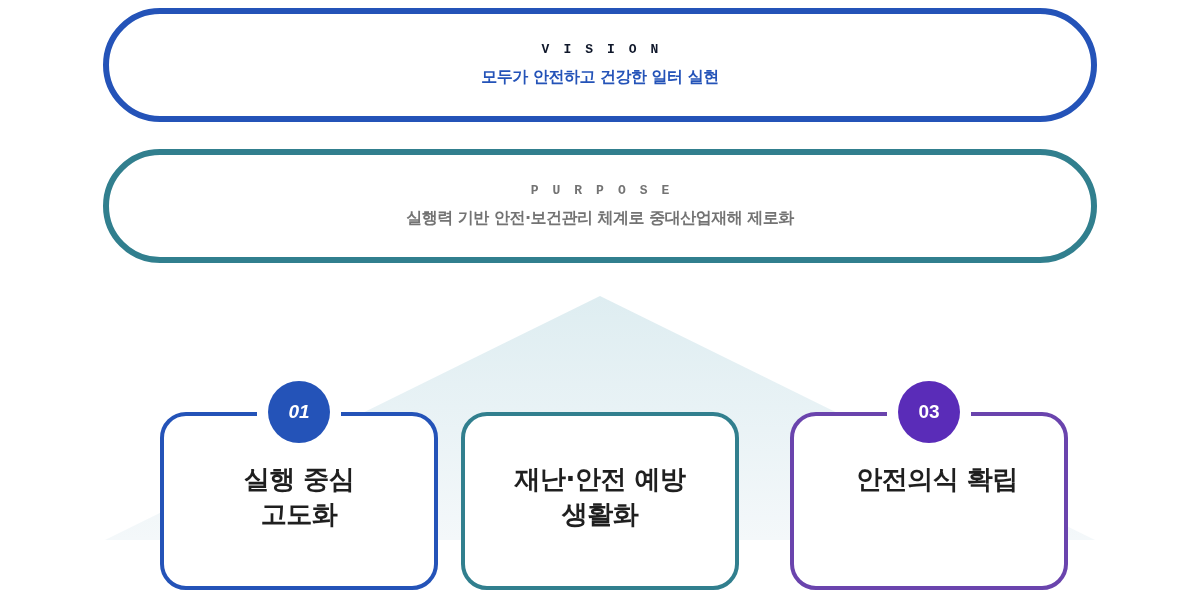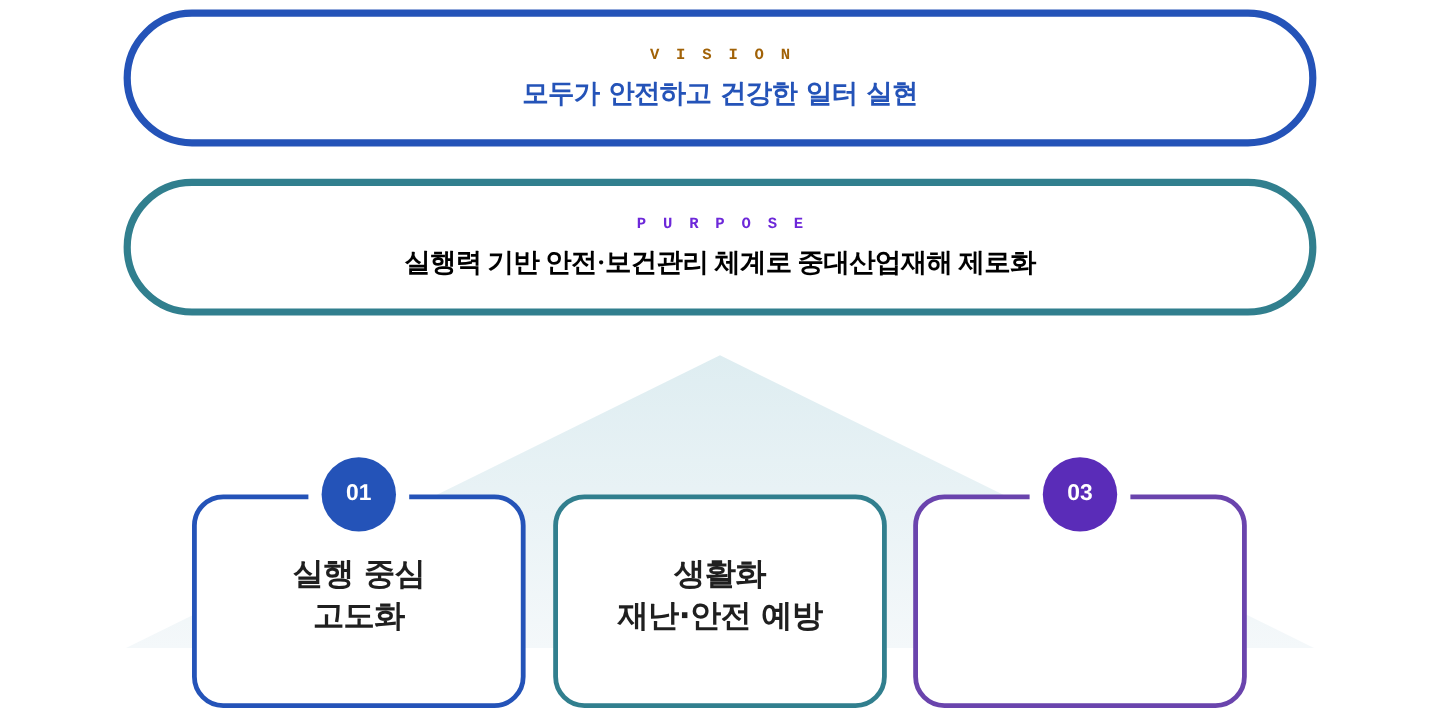--- a/index.html
+++ b/index.html
@@ -12,50 +12,50 @@
     position: absolute; left: 103px; width: 994px; height: 114px;
     border-radius: 58px; box-sizing: border-box; background: #fff;
     display: flex; flex-direction: column; align-items: center; justify-content: center;
   }
   .pill.vision { top: 8px; border: 6px solid #2453b8; }
   .pill.purpose { top: 149px; border: 6px solid #317f8e; }
   .pill-label {
     font-family: "Liberation Mono", monospace; font-size: 13px; font-weight: bold;
     letter-spacing: 14px; margin-right: -14px; margin-bottom: 10px;
   }
-  .vision .pill-label { color: #a16207; }
-  .purpose .pill-label { color: #6d28d9; text-align: center; }
-  .pill-text { font-size: 22px; font-weight: bold; letter-spacing: -0.5px; }
+  .vision .pill-label { color: #0f172a; }
+  .purpose .pill-label { color: #737373; text-align: center; }
+  .pill-text { font-size: 16px; font-weight: bold; letter-spacing: -0.5px; }
   .vision .pill-text { color: #2453b8; }
-  .purpose .pill-text { color: #000000; font-family: Liberation Serif, serif; }
+  .purpose .pill-text { color: #737373; }
 
   .triangle {
     position: absolute; left: 0; top: 0; width: 1200px; height: 600px; pointer-events: none;
   }
 
   .card {
     position: absolute; top: 412px; width: 278px; height: 178px;
     box-sizing: border-box; border-radius: 26px; background: #fff;
     border: 4px solid; display: flex; align-items: flex-start; justify-content: center;
   }
   .card.c1 { left: 160px; border-color: #2453b8; }
   .card.c2 { left: 461px; border-color: #317f8e; }
-  .card.c3 { left: 761px; border-color: #6a44ad; padding-left: 16px; }
+  .card.c3 { left: 790px; border-color: #6a44ad; padding-left: 16px; }
   .badge-wrap {
     position: absolute; top: -36px; left: 50%; transform: translateX(-50%);
     width: 84px; height: 64px; background: #fff; display: flex; align-items: center; justify-content: center;
   }
   .c2 .badge-wrap { height: 76px; top: -44px; border-radius: 42px 42px 0 0; }
   .badge {
     width: 62px; height: 62px; border-radius: 50%; color: #fff;
     font-family: "Liberation Sans", sans-serif; font-weight: bold; font-size: 19px;
     display: flex; align-items: center; justify-content: center;
   }
   .c2 .badge { margin-top: 8px; }
-  .c1 .badge { background: #2453b8; }
+  .c1 .badge { background: #2453b8; font-style: italic; }
   .c2 .badge { background: #317f8e; }
   .c3 .badge { background: #5a2cb8; }
   .card-text {
     margin-top: 46px; text-align: center; font-size: 26px; font-weight: bold;
     color: #1f1f1f; line-height: 35px; letter-spacing: -0.5px;
   }
   .card-text div { white-space: nowrap; }
 </style>
 </head>
 <body>
@@ -85,24 +85,25 @@
     <div class="badge">01</div>
   </div>
   <div class="card-text">
     <div>실행 중심</div>
     <div>고도화</div>
   </div>
 </div>
 
 <div class="card c2">
   <div class="card-text">
+    <div>재난·안전 예방</div>
     <div>생활화</div>
-    <div>재난·안전 예방</div>
   </div>
 </div>
 
 <div class="card c3">
   <div class="badge-wrap">
     <div class="badge">03</div>
   </div>
   <div class="card-text">
+    <div>안전의식 확립</div>
   </div>
 </div>
 
 </body></html>

